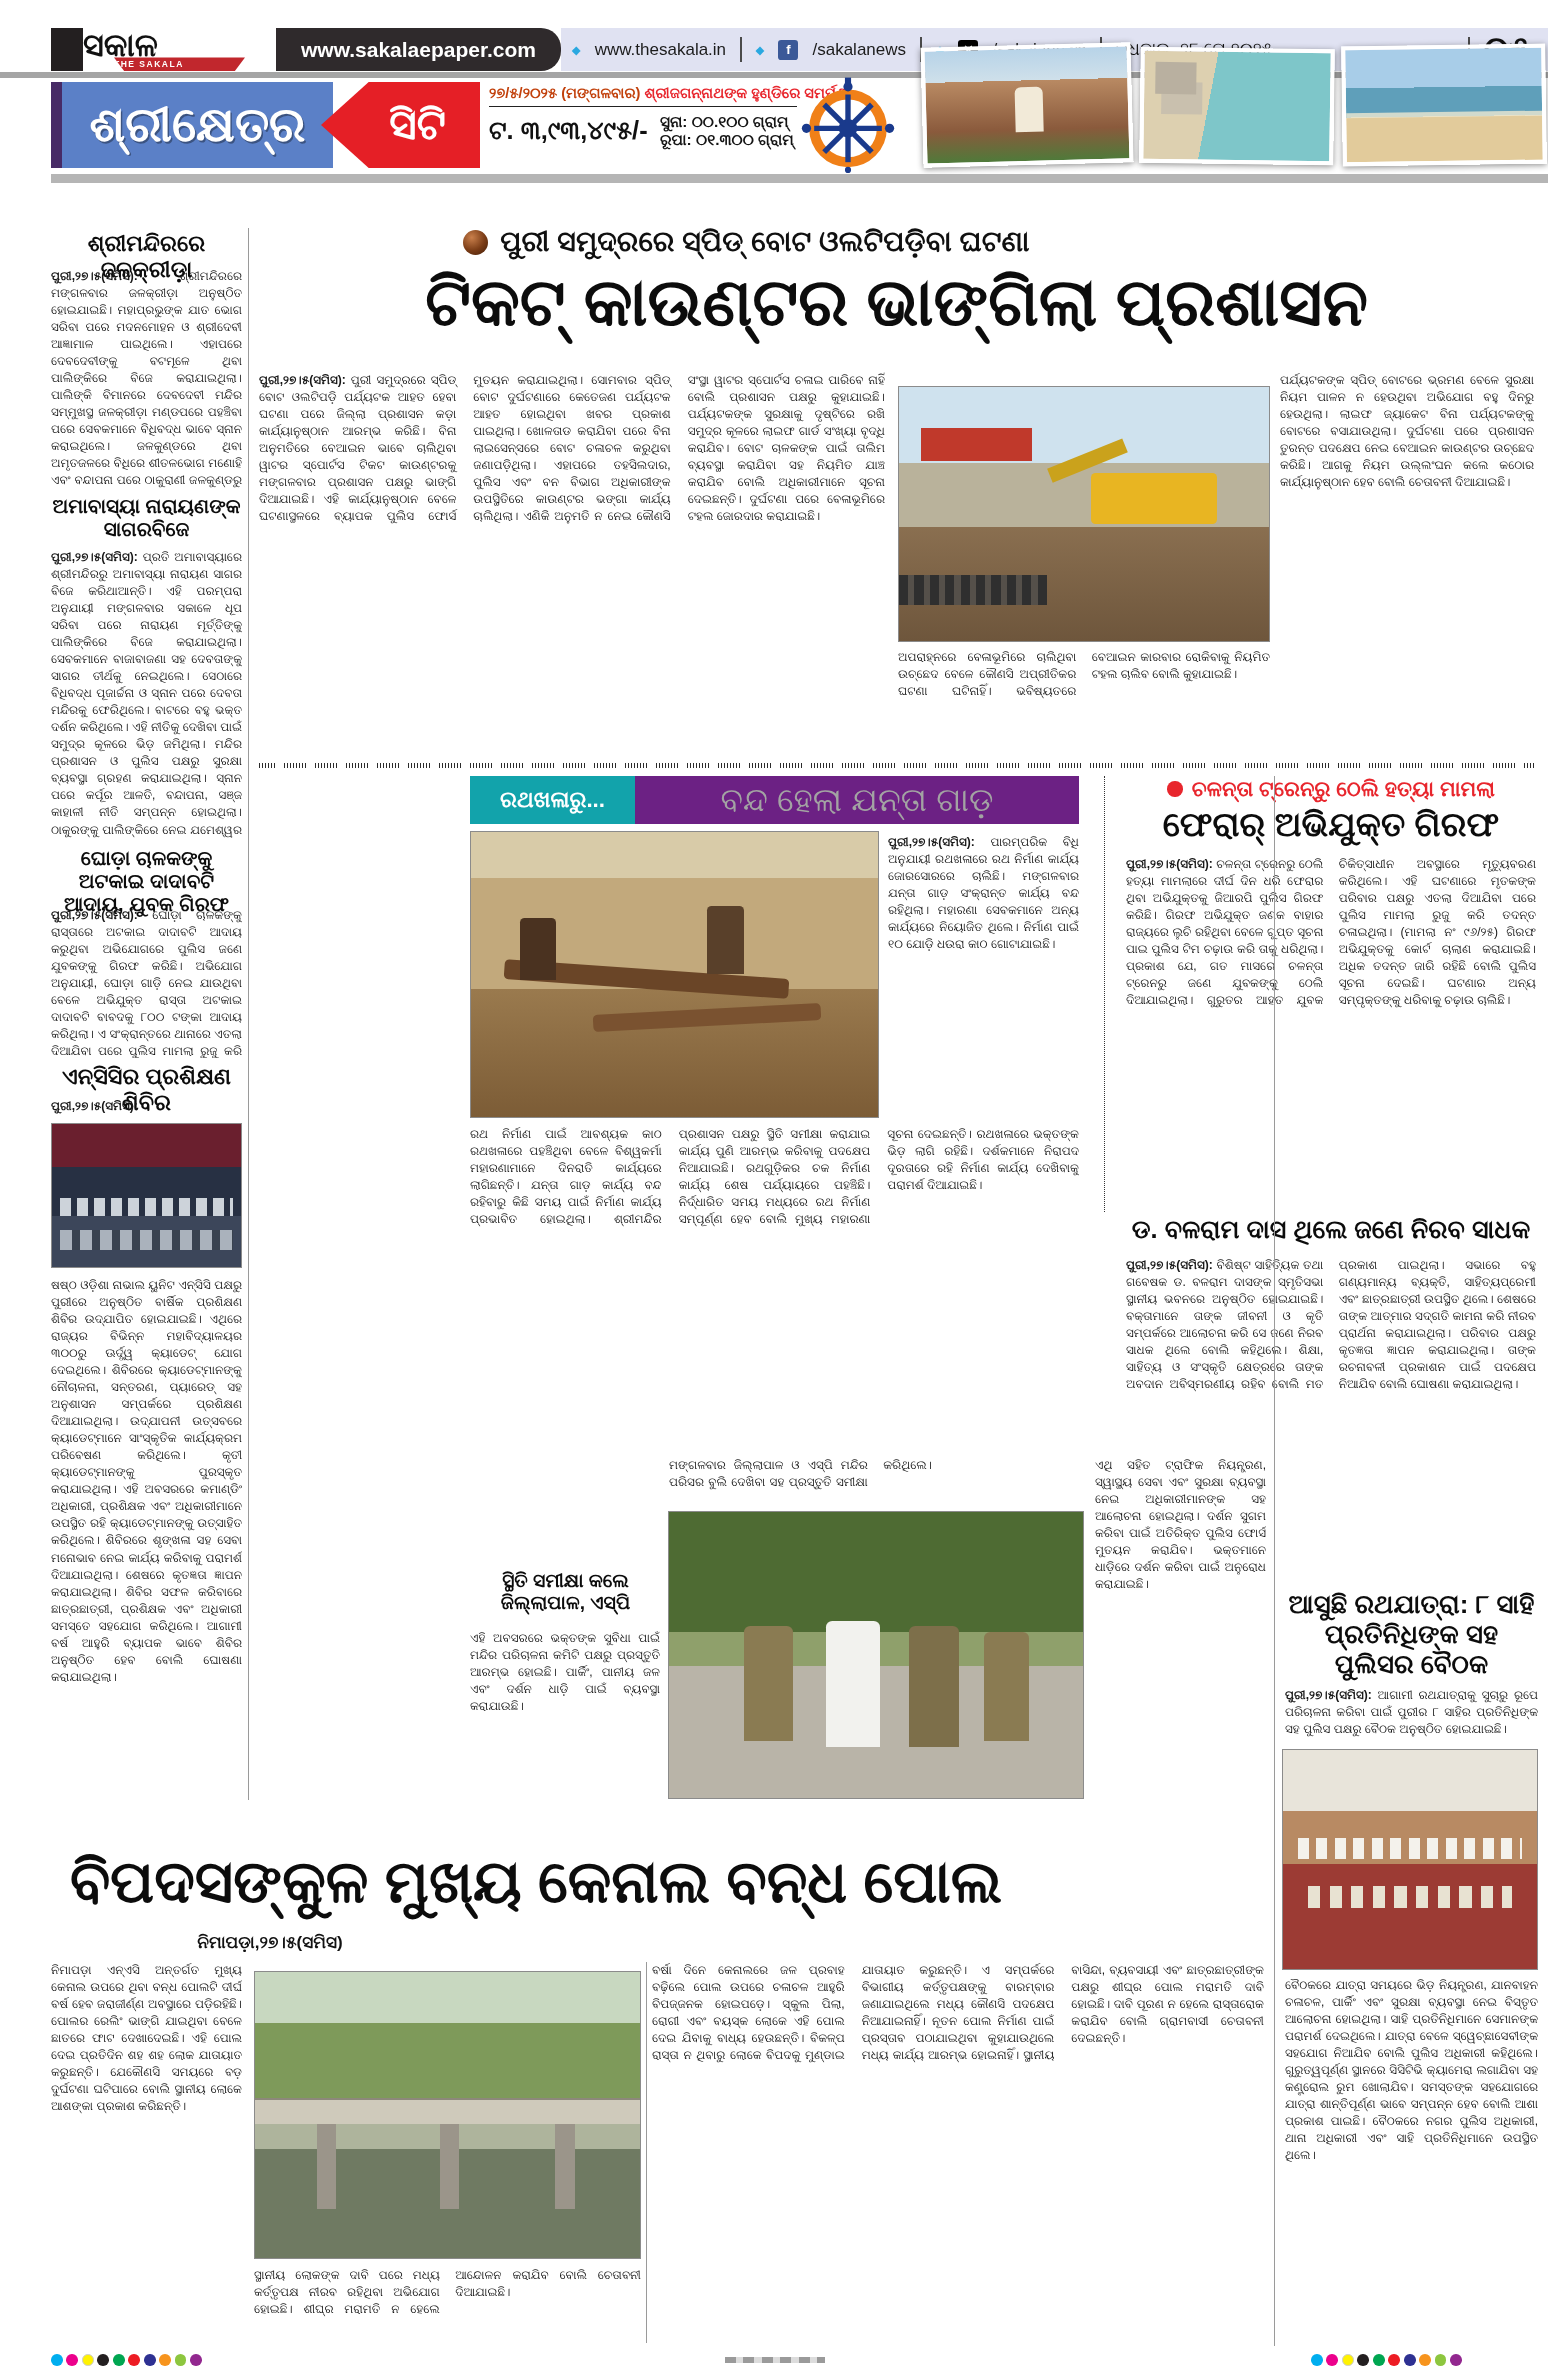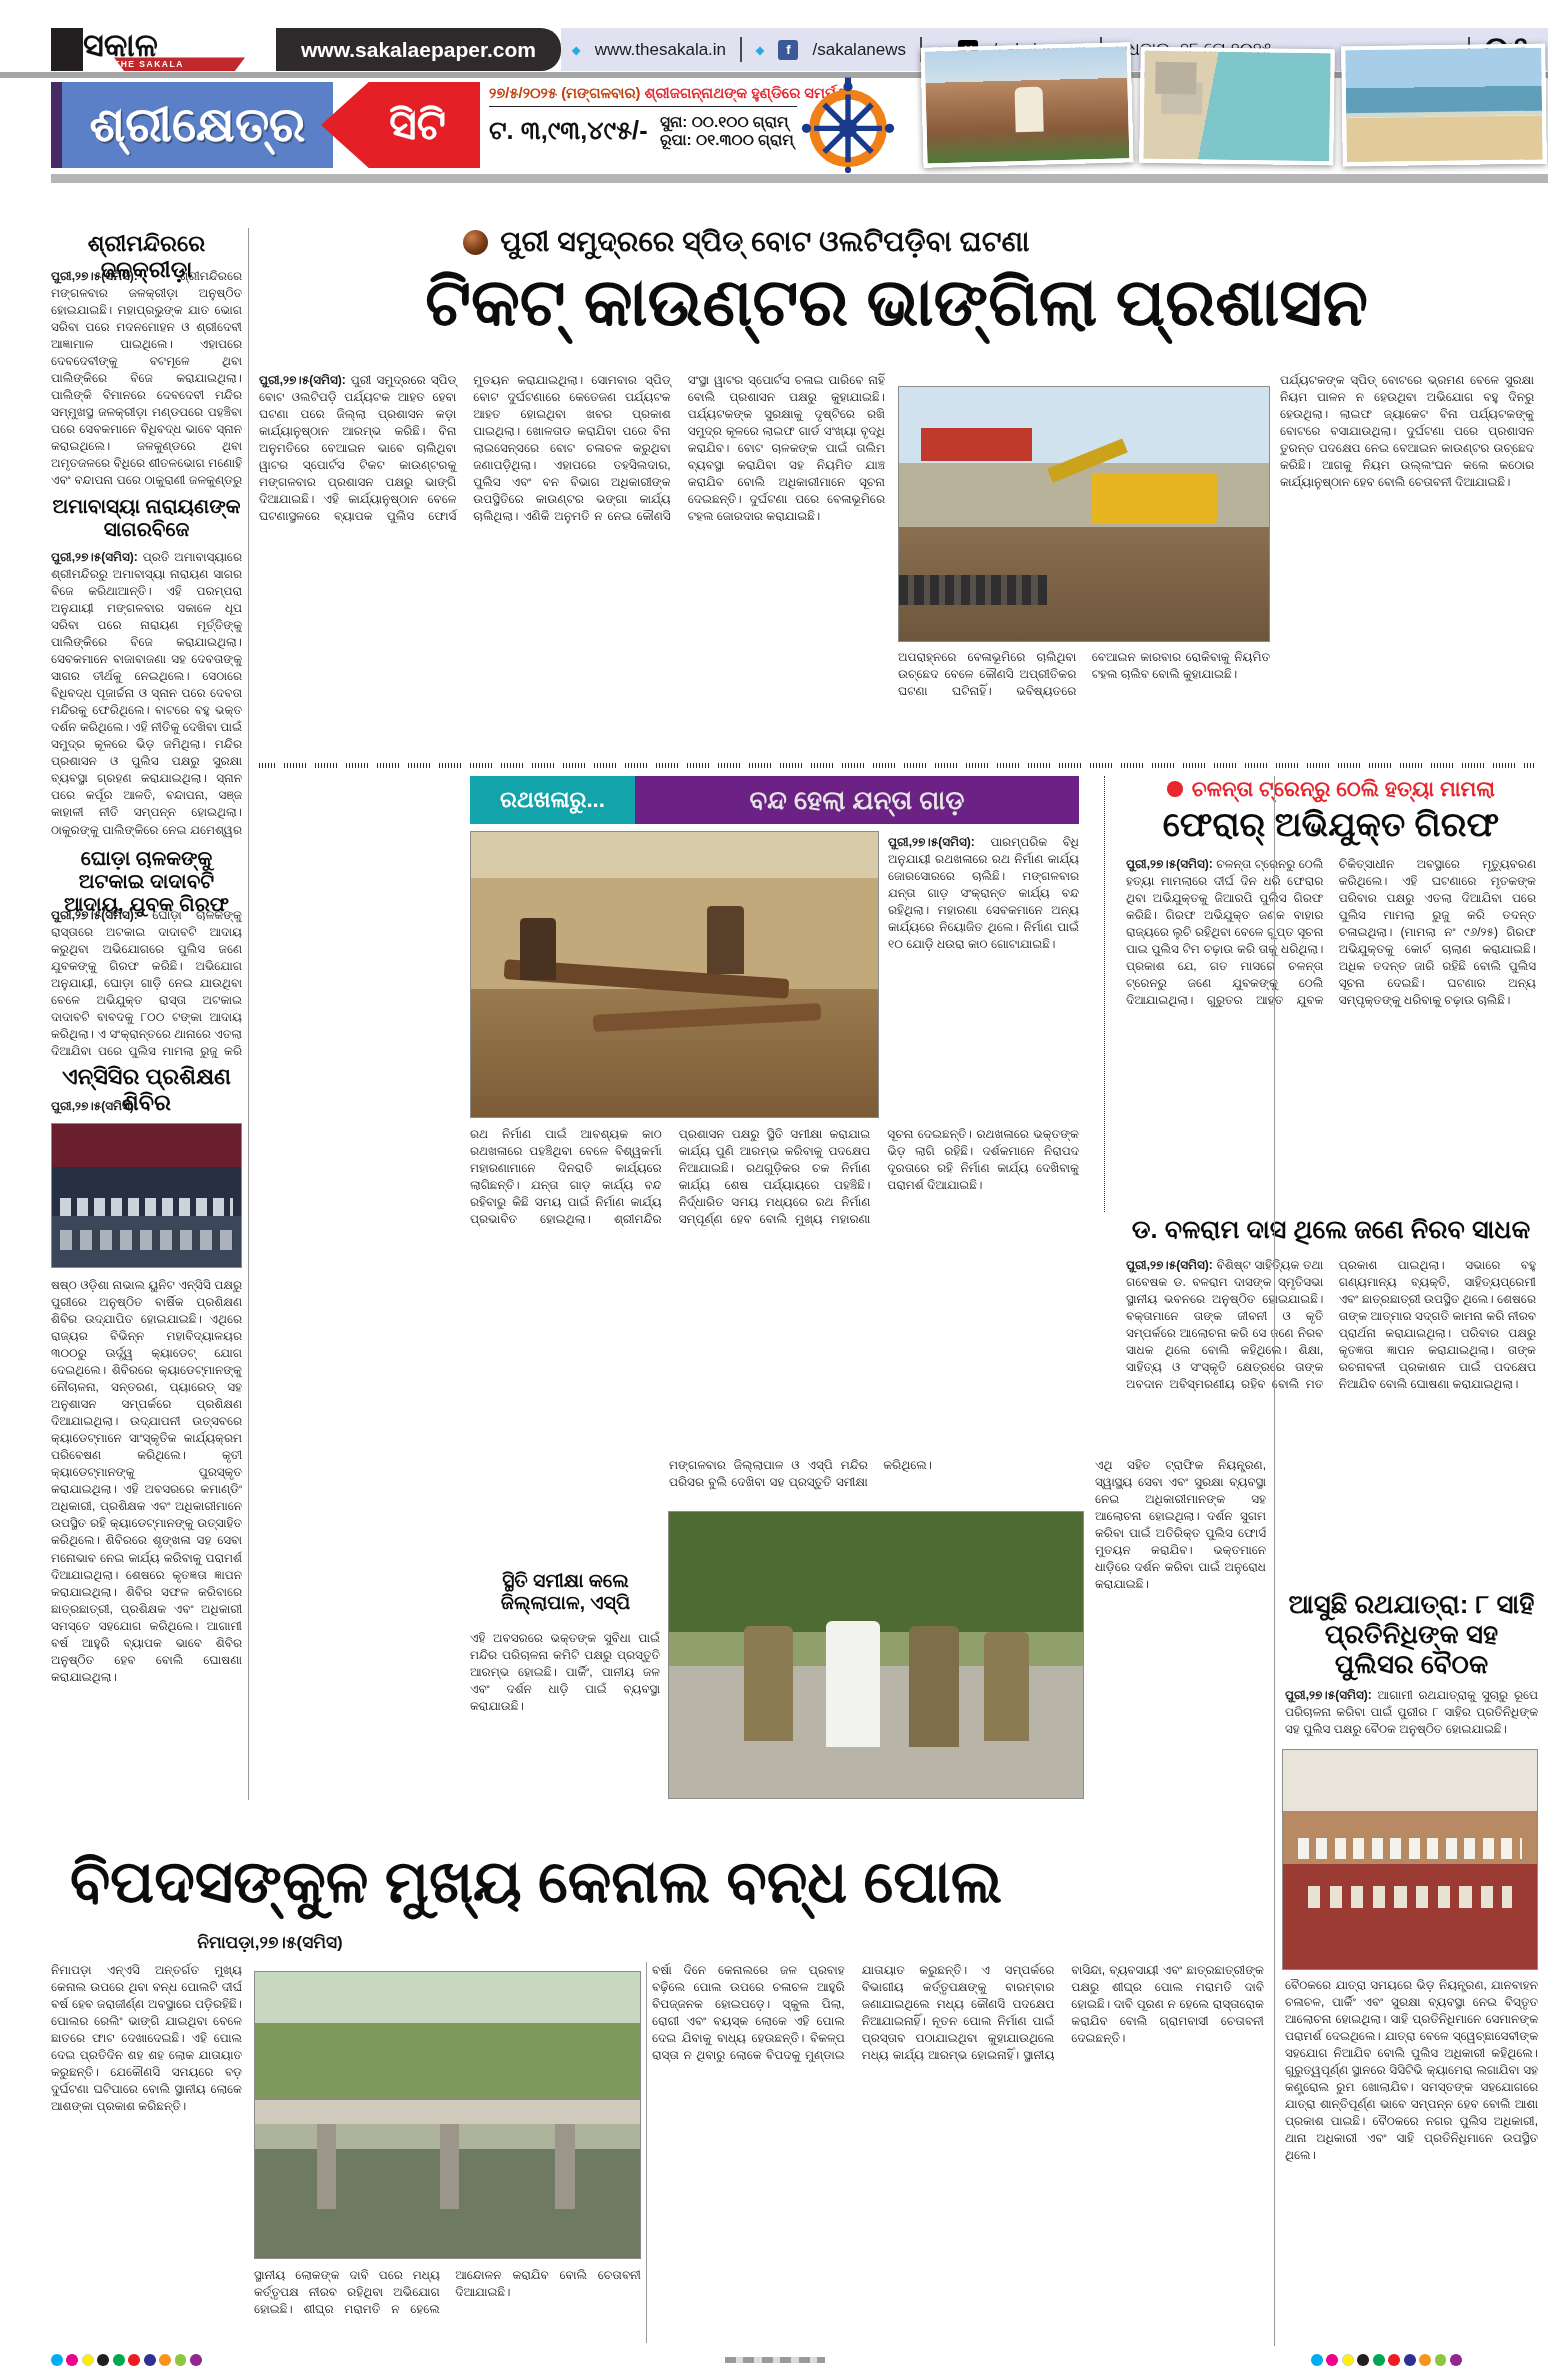--- a/index.html
+++ b/index.html
@@ -158,21 +158,21 @@
   </div>
   <div class="abs bt" style="left:1280px;top:372px;width:254px;height:387px">
     <span>ପର୍ଯ୍ୟଟକଙ୍କ ସ୍ପିଡ୍ ବୋଟରେ ଭ୍ରମଣ ବେଳେ ସୁରକ୍ଷା ନିୟମ ପାଳନ ନ ହେଉଥିବା ଅଭିଯୋଗ ବହୁ ଦିନରୁ ହେଉଥିଲା। ଲାଇଫ ଜ୍ୟାକେଟ ବିନା ପର୍ଯ୍ୟଟକଙ୍କୁ ବୋଟରେ ବସାଯାଉଥିଲା। ଦୁର୍ଘଟଣା ପରେ ପ୍ରଶାସନ ତୁରନ୍ତ ପଦକ୍ଷେପ ନେଇ ବେଆଇନ କାଉଣ୍ଟର ଉଚ୍ଛେଦ କରିଛି। ଆଗକୁ ନିୟମ ଉଲ୍ଲଂଘନ କଲେ କଠୋର କାର୍ଯ୍ୟାନୁଷ୍ଠାନ ହେବ ବୋଲି ଚେତାବନୀ ଦିଆଯାଇଛି।</span>
   </div>
   <div class="dotted-rule" style="left:259px;top:763px;width:1275px"></div>
 
   <div class="abs" style="left:470px;top:776px;width:165px;height:48px;background:#12a3ab;display:flex;align-items:center;justify-content:center">
     <span style="color:#fff;font-size:22.4px;font-weight:bold">ରଥଖଳାରୁ...</span>
   </div>
   <div class="abs" style="left:635px;top:776px;width:444px;height:48px;background:#6c2184;display:flex;align-items:center;justify-content:center">
-    <span style="color:#e5e5e5;font-size:26px;font-weight:bold">ବନ୍ଦ ହେଲା ଯନ୍ତା ଗାଡ଼</span>
+    <span style="color:#a3a3a3;font-size:33px;font-weight:normal">ବନ୍ଦ ହେଲା ଯନ୍ତା ଗାଡ଼</span>
   </div>
   <div class="photo" style="left:470px;top:831px;width:409px;height:287px;background:linear-gradient(180deg,#d8cba8 0 16%,#c2a97c 16% 55%,#9a7a4e 55%,#7c5c36 100%)">
     <div class="pd" style="left:8%;top:48%;width:70%;height:7%;background:#6a4527;transform:rotate(4deg);border-radius:4.6px"></div>
     <div class="pd" style="left:30%;top:62%;width:56%;height:6%;background:#7a5230;transform:rotate(-3deg);border-radius:4.6px"></div>
     <div class="pd" style="left:12%;top:30%;width:9%;height:22%;background:#4a3220;border-radius:4.6px 4.6px 0 0"></div>
     <div class="pd" style="left:58%;top:26%;width:9%;height:24%;background:#59402a;border-radius:4.6px 4.6px 0 0"></div>
   </div>
   <div class="abs bt" style="left:888px;top:834px;width:191px;height:282px">
     <span class="dl">ପୁରୀ,୨୭।୫(ସମିସ):</span>
     <span>ପାରମ୍ପରିକ ବିଧି ଅନୁଯାୟୀ ରଥଖଳାରେ ରଥ ନିର୍ମାଣ କାର୍ଯ୍ୟ ଜୋରସୋରରେ ଚାଲିଛି। ମଙ୍ଗଳବାର ଯନ୍ତା ଗାଡ଼ ସଂକ୍ରାନ୍ତ କାର୍ଯ୍ୟ ବନ୍ଦ ରହିଥିଲା। ମହାରଣା ସେବକମାନେ ଅନ୍ୟ କାର୍ଯ୍ୟରେ ନିୟୋଜିତ ଥିଲେ। ନିର୍ମାଣ ପାଇଁ ୧୦ ଯୋଡ଼ି ଧଉରା କାଠ ଗୋଟାଯାଇଛି।</span>

